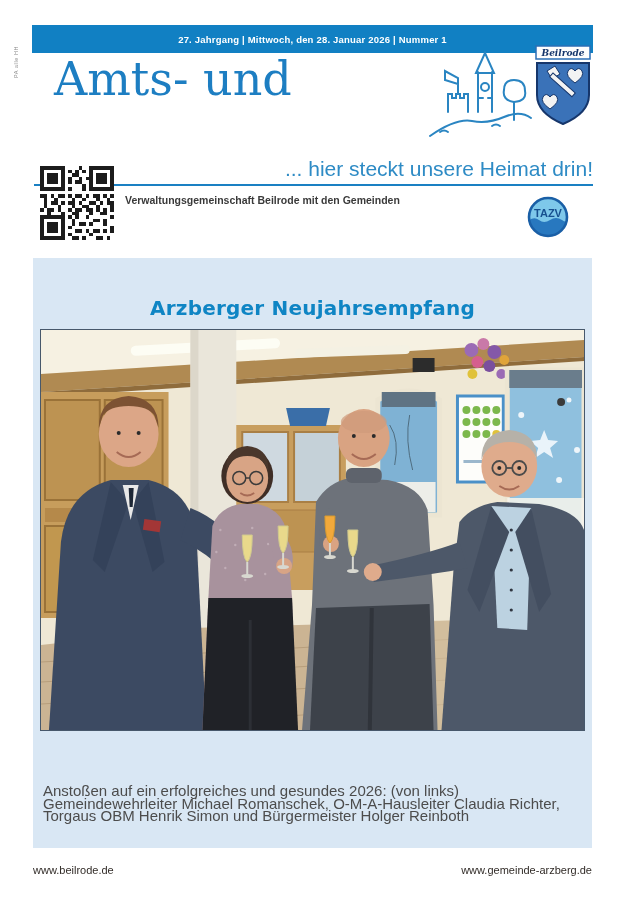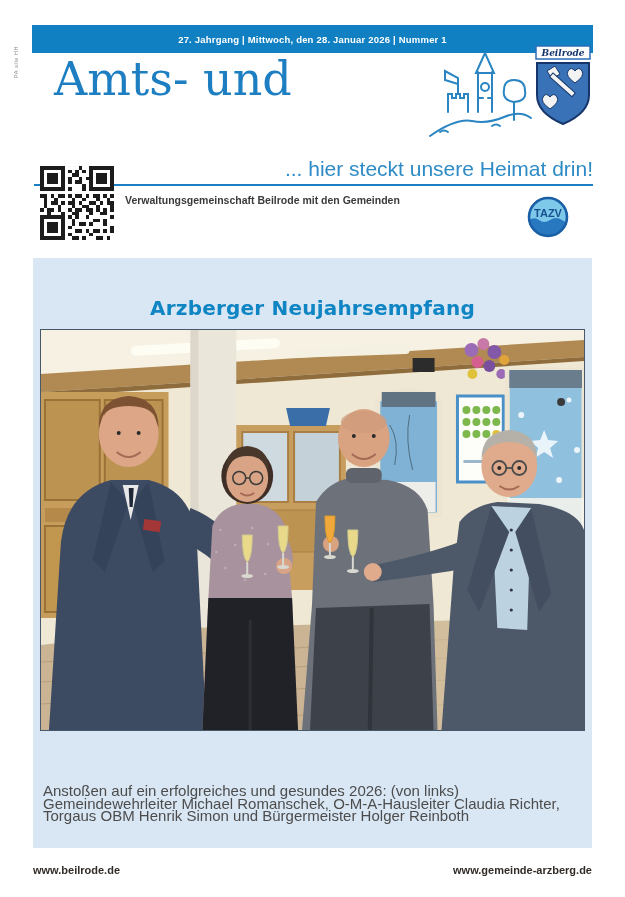--- a/index.html
+++ b/index.html
@@ -21,21 +21,21 @@
   .publisher{position:absolute;left:125px;top:193px;width:340px;font-size:10.5px;font-weight:bold;
         color:#3a3a3a;line-height:15px;}
   .tazv{position:absolute;left:526px;top:195px;}
   .panel{position:absolute;left:33px;top:258px;width:559px;height:590px;background:#d9e7f4;}
   .panel-heading{position:absolute;left:0;top:38px;width:100%;text-align:center;
         font-family:"DejaVu Sans",sans-serif;font-weight:bold;font-size:20px;color:#0f85c4;letter-spacing:.2px;}
   .photo{position:absolute;left:7px;top:71px;width:543px;height:400px;border:1px solid #47586b;
         background:#efe8d5;}
   .photo svg{display:block;width:100%;height:100%;}
   .caption{position:absolute;left:10px;top:482px;width:538px;font-size:15px;color:#4c4c4c;line-height:12.5px;margin-top:45px;}
-  .footer-url{position:absolute;top:864px;font-size:11px;font-weight:bold;color:#322c28;}
+  .footer-url{position:absolute;top:864px;font-size:11px;font-weight:normal;color:#322c28;}
   .footer-url.left{left:33px;}
   .footer-url.right{right:33px;margin-left:40px;}
 </style>
 </head>
 <body>
 
 <div class="page">
 
   <div class="edge-note">PA alle HH</div>
 

